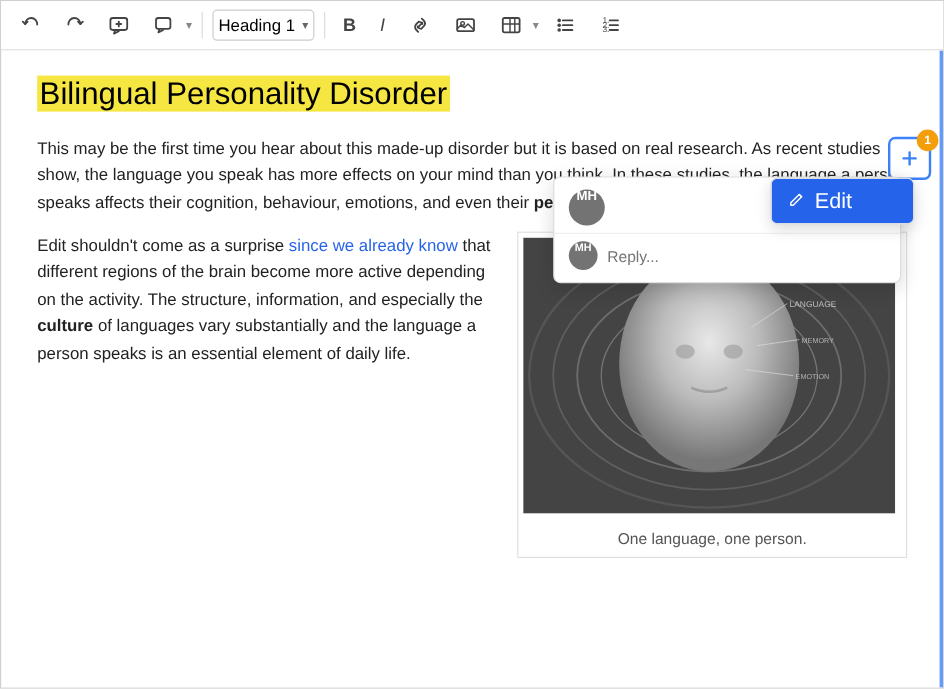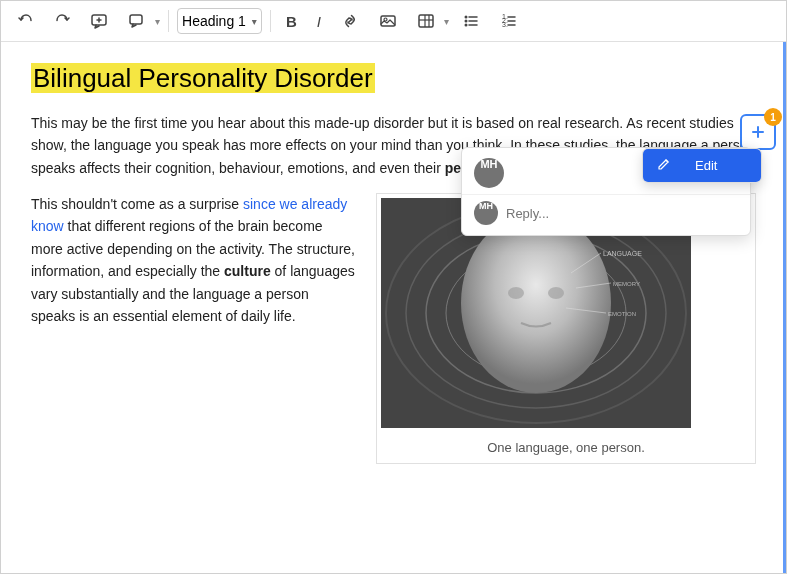--- a/index.html
+++ b/index.html
@@ -105,21 +105,21 @@
     .content-columns {
       display: flex;
       gap: 20px;
     }
 
     .content-left {
       flex: 1;
     }
 
     .content-right {
-      width: 380px;
+      width: 325px;
       flex-shrink: 0;
     }
 
     .image-container {
       border: 1px solid #e0e0e0;
       padding: 4px;
     }
 
     .brain-image-svg {
       width: 310px;
@@ -236,23 +236,23 @@
       border: 1px solid #ddd;
       border-radius: 6px;
       box-shadow: 0 4px 12px rgba(0,0,0,0.15);
       width: 120px;
       overflow: hidden;
     }
 
     .context-menu-item {
       display: flex;
       align-items: center;
-      gap: 24px;
+      gap: 8px;
       padding: 8px 14px;
-      font-size: 13px;
+      font-size: 18px;
       cursor: pointer;
       color: #333;
     }
 
     .context-menu-item.active {
       background: #2563eb;
       color: white;
     }
 
     .context-menu-item.active .menu-icon { color: white; }
@@ -395,21 +395,21 @@
     </div>
 
     <p class="doc-body-p">
       <span>This may be the first time you hear about this made-up disorder but it is based on real research. As recent studies show, the language you speak has more effects on your mind than you think. In these studies, the language a person speaks affects their cognition, behaviour, emotions, and even their</span>
       <strong>personality</strong><span>.</span>
     </p>
 
     <div class="content-columns">
       <div class="content-left">
         <p class="doc-body-p">
-          <span>This shouldn't come as a surprise </span><a href="#">since we already know</a><span> that different regions of the brain become more active depending on the activity. The structure, information, and especially the </span><strong>culture</strong><span> of languages vary substantially and the language a person speaks is an essential element of daily life.</span>
+          <span>Edit shouldn't come as a surprise </span><a href="#">since we already know</a><span> that different regions of the brain become more active depending on the activity. The structure, information, and especially the </span><strong>culture</strong><span> of languages vary substantially and the language a person speaks is an essential element of daily life.</span>
         </p>
       </div>
       <div class="content-right">
         <div class="image-container">
           
           <svg class="brain-image-svg" viewBox="0 0 310 230" xmlns="http://www.w3.org/2000/svg">
             <defs>
               <radialGradient id="bg" cx="50%" cy="50%" r="60%">
                 <stop offset="0%" stop-color="#cccccc"></stop>
                 <stop offset="40%" stop-color="#999999"></stop>

